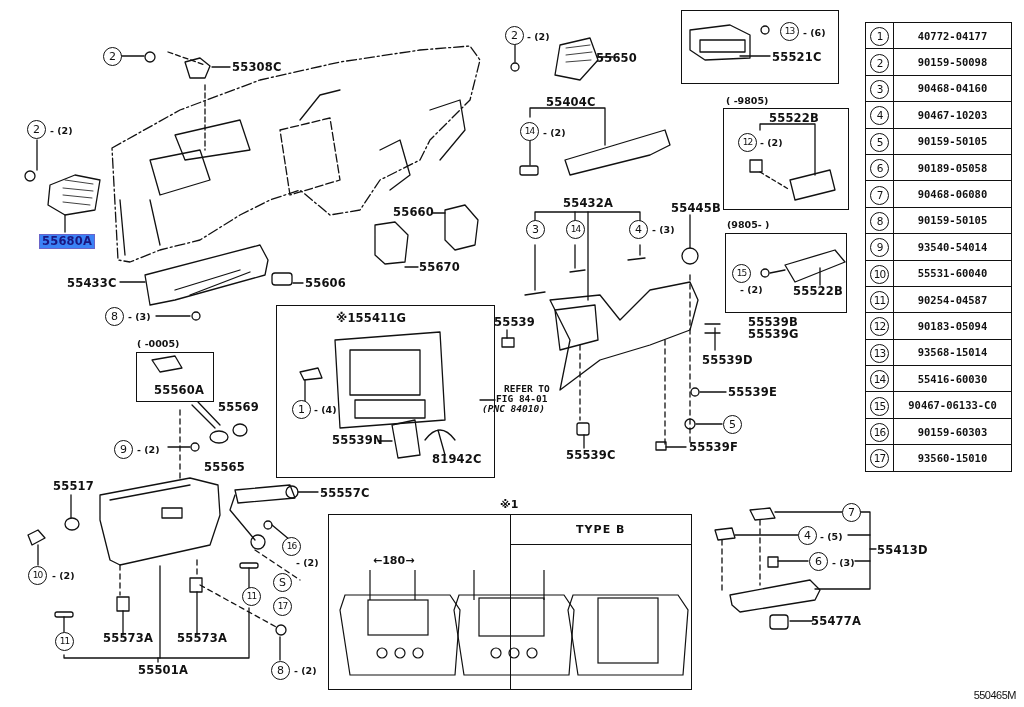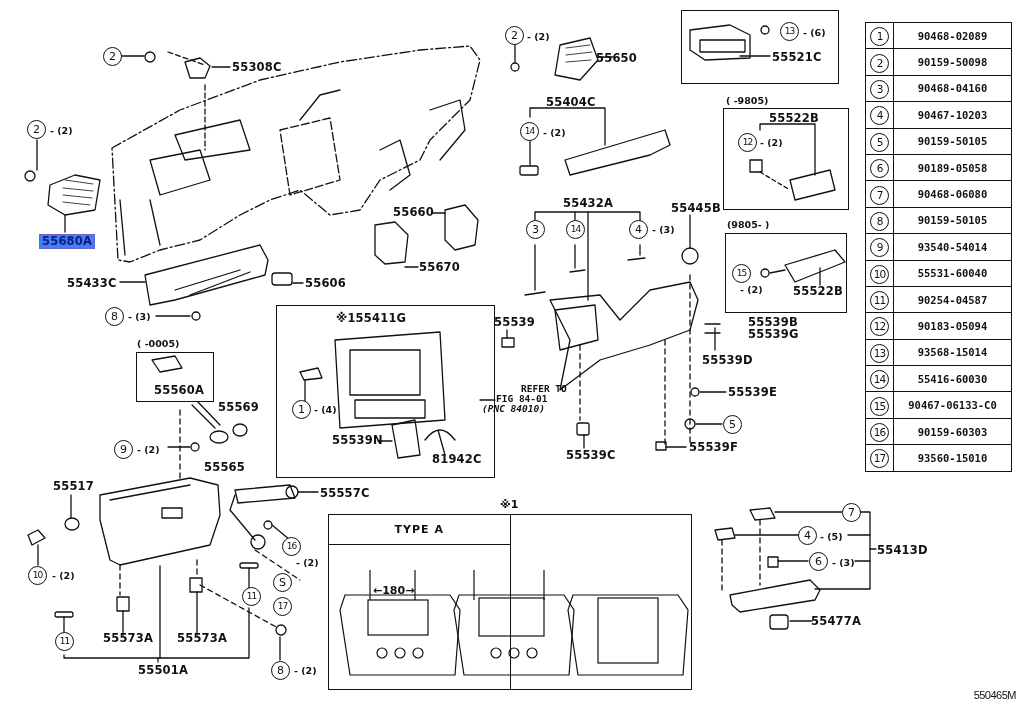--- a/index.html
+++ b/index.html
@@ -232,21 +232,21 @@
 <div class="box" style="left:681px;top:10px;width:156px;height:72px;"></div>
 <div class="box" style="left:723px;top:108px;width:124px;height:100px;"></div>
 <div class="box" style="left:725px;top:233px;width:120px;height:78px;"></div>
 <div class="box" style="left:276px;top:305px;width:217px;height:171px;"></div>
 <div class="box" style="left:136px;top:352px;width:76px;height:48px;"></div>
 
 <table id="legend">
   <tbody id="legend-body">
       <tr>
         <td class="n"><span>1</span></td>
-        <td class="p">90468-02089</td>
+        <td class="p">40772-04177</td>
       </tr>
       <tr>
         <td class="n"><span>2</span></td>
         <td class="p">90159-50098</td>
       </tr>
       <tr>
         <td class="n"><span>3</span></td>
         <td class="p">90468-04160</td>
       </tr>
       <tr>
@@ -395,29 +395,29 @@
 <div class="circ" style="left:842px;top:503px;">7</div>
 <div class="circ" style="left:798px;top:526px;">4</div>
 <div class="qty" style="left:820px;top:531px;">- (5)</div>
 <div class="circ" style="left:809px;top:552px;">6</div>
 <div class="qty" style="left:832px;top:557px;">- (3)</div>
 
 <div class="qty" style="left:726px;top:95px;">(        -9805)</div>
 <div class="qty" style="left:727px;top:219px;">(9805-          )</div>
 <div class="qty" style="left:137px;top:338px;">(        -0005)</div>
 
-<div class="small" style="left:496px;top:384px;padding-left:25px;">REFER TO</div>
+<div class="small" style="left:479px;top:384px;padding-left:25px;">REFER TO</div>
 <div class="small" style="left:496px;top:394px;text-align:center;">FIG 84-01</div>
 <div class="small" style="left:482px;top:404px;font-style:italic;">(PNC 84010)</div>
 
 <div class="qty" style="left:500px;top:499px;font-size:11px;">※1</div>
 <div id="types">
   <div class="col">
-    <div class="hdr">TYPE  A</div>
     <div class="body">
         <div class="qty" style="left:44px;top:40px;font-size:11px;">←180→</div>
       </div>
   </div>
   <div class="col">
+    <div class="hdr">TYPE  B</div>
   </div>
 </div>
 
 <div class="footer">550465M</div>
 
 </body></html>

